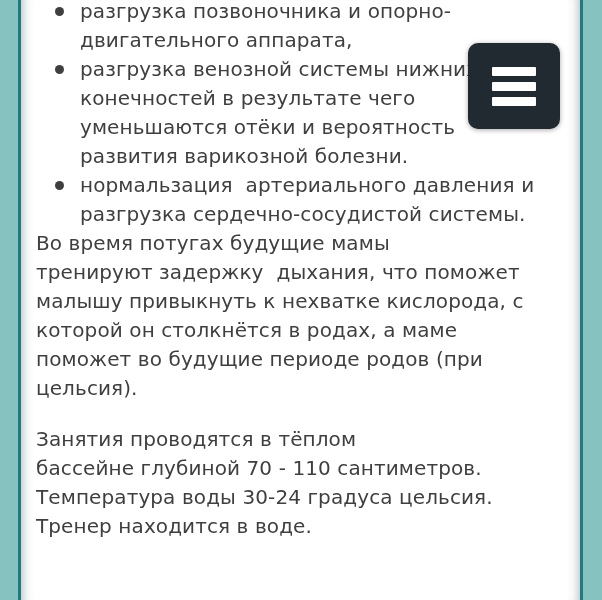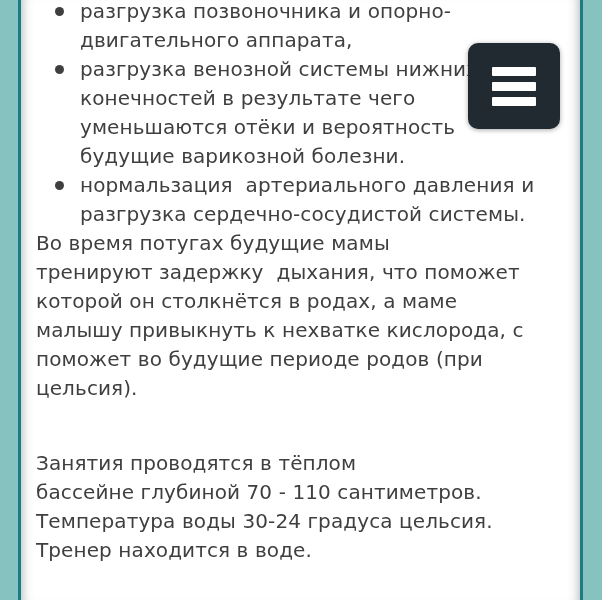--- a/index.html
+++ b/index.html
@@ -66,21 +66,21 @@
     background: var(--text, #3f3f3f);
   }
   .bullet-lines {
     flex: 1 1 auto;
   }
   .text-line {
     white-space: pre;
   }
   
   .para + .para {
-    margin-top: 46px;
+    margin-top: 22px;
   }
   
   .menu-btn {
     position: absolute;
     top: 43px;
     right: 42px;
     width: 92px;
     height: 86px;
     border: none;
     border-radius: 10px;
@@ -119,37 +119,37 @@
               <div class="text-line">разгрузка позвоночника и опорно-</div>
               <div class="text-line">двигательного аппарата,</div>
             </div>
           </div>
           <div class="bullet-row">
             <span class="bullet-marker"></span>
             <div class="bullet-lines">
               <div class="text-line">разгрузка венозной системы нижних</div>
               <div class="text-line">конечностей в результате чего</div>
               <div class="text-line">уменьшаются отёки и вероятность</div>
-              <div class="text-line">будущие варикозной болезни.</div>
+              <div class="text-line">развития варикозной болезни.</div>
             </div>
           </div>
           <div class="bullet-row">
             <span class="bullet-marker"></span>
             <div class="bullet-lines">
               <div class="text-line">нормальзация  артериального давления и</div>
               <div class="text-line">разгрузка сердечно-сосудистой системы.</div>
             </div>
           </div>
         </div>
       <div id="paragraphs">
           <div class="para">
             <div class="text-line">Во время потугах будущие мамы</div>
             <div class="text-line">тренируют задержку  дыхания, что поможет</div>
+            <div class="text-line">малышу привыкнуть к нехватке кислорода, с</div>
             <div class="text-line">которой он столкнётся в родах, а маме</div>
-            <div class="text-line">малышу привыкнуть к нехватке кислорода, с</div>
             <div class="text-line">поможет во будущие периоде родов (при</div>
             <div class="text-line">цельсия).</div>
           </div>
           <div class="para">
             <div class="text-line">Занятия проводятся в тёплом</div>
             <div class="text-line">бассейне глубиной 70 - 110 сантиметров.</div>
             <div class="text-line">Температура воды 30-24 градуса цельсия.</div>
             <div class="text-line">Тренер находится в воде.</div>
           </div>
         </div>

